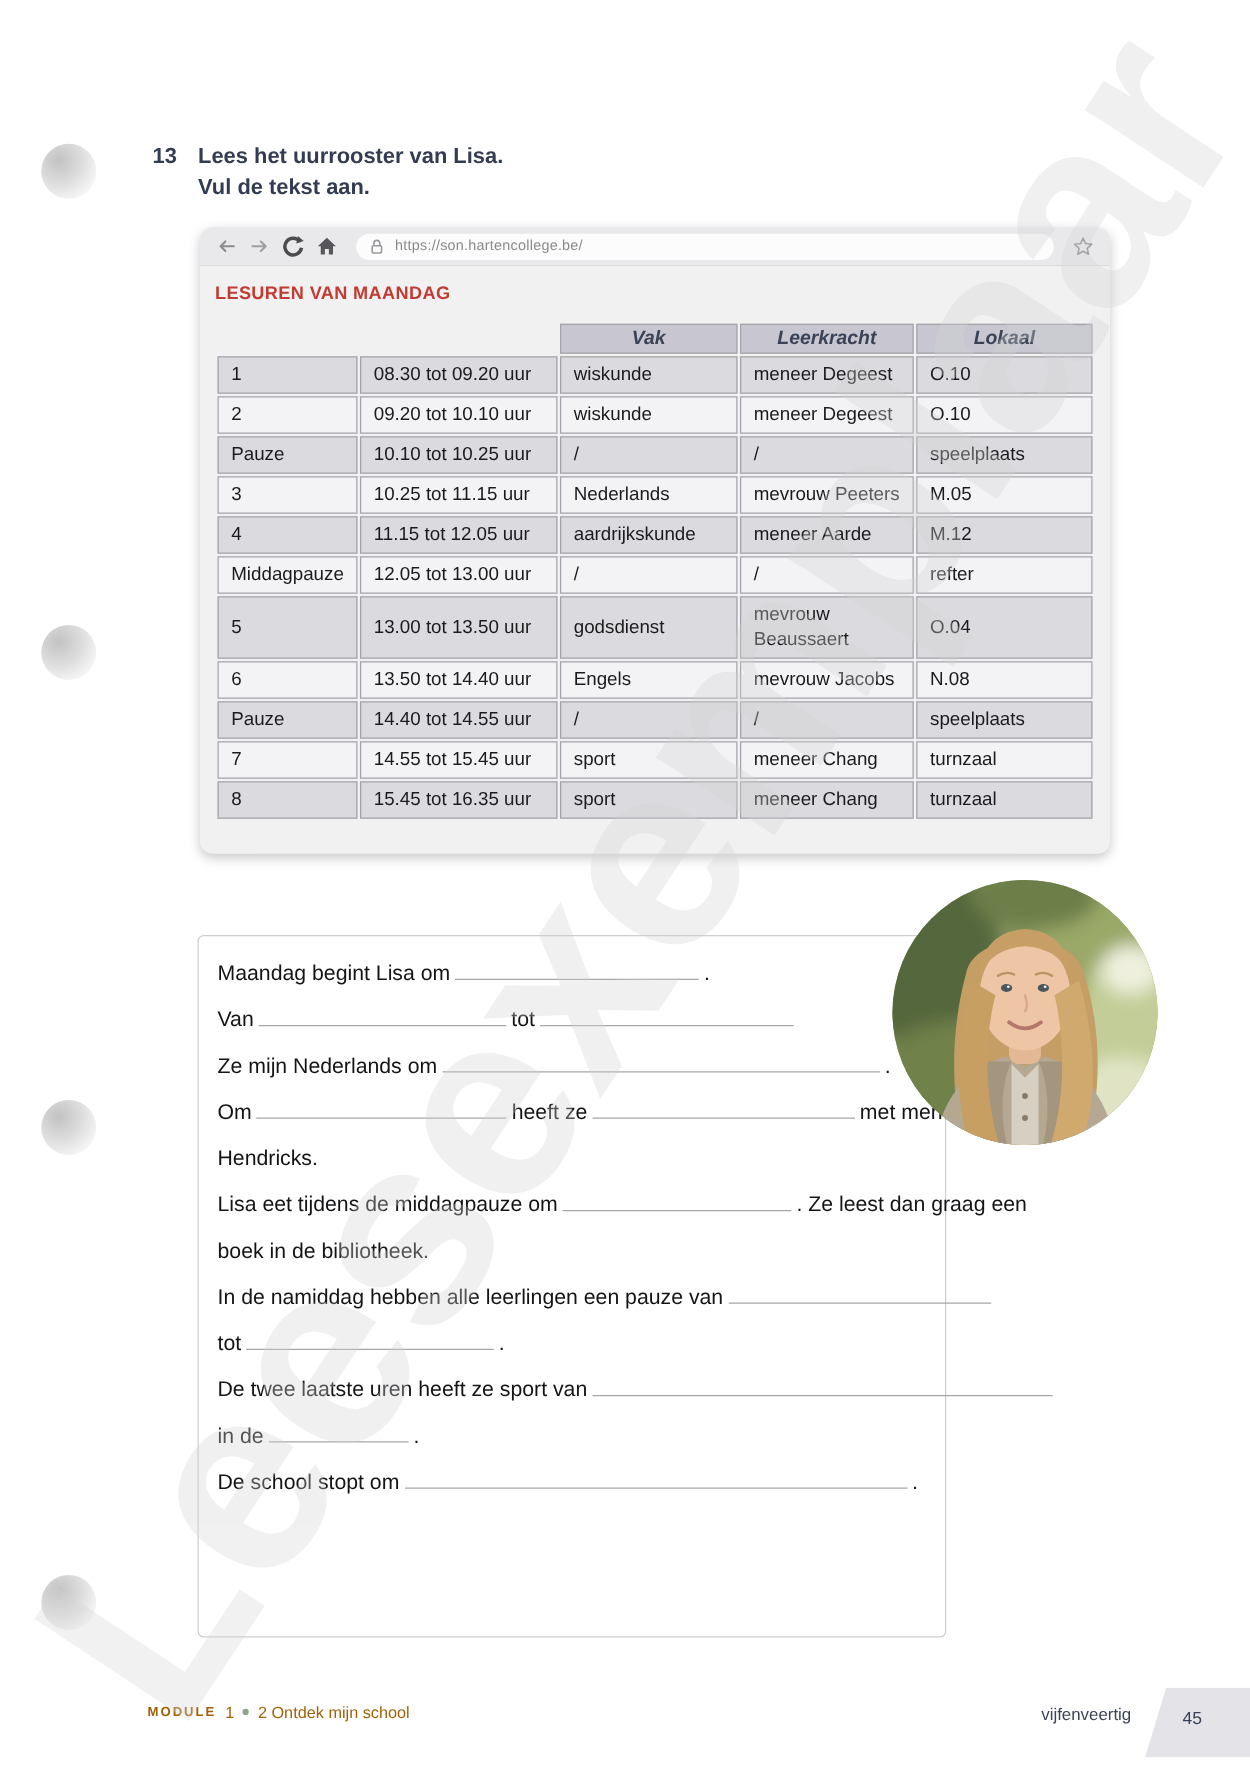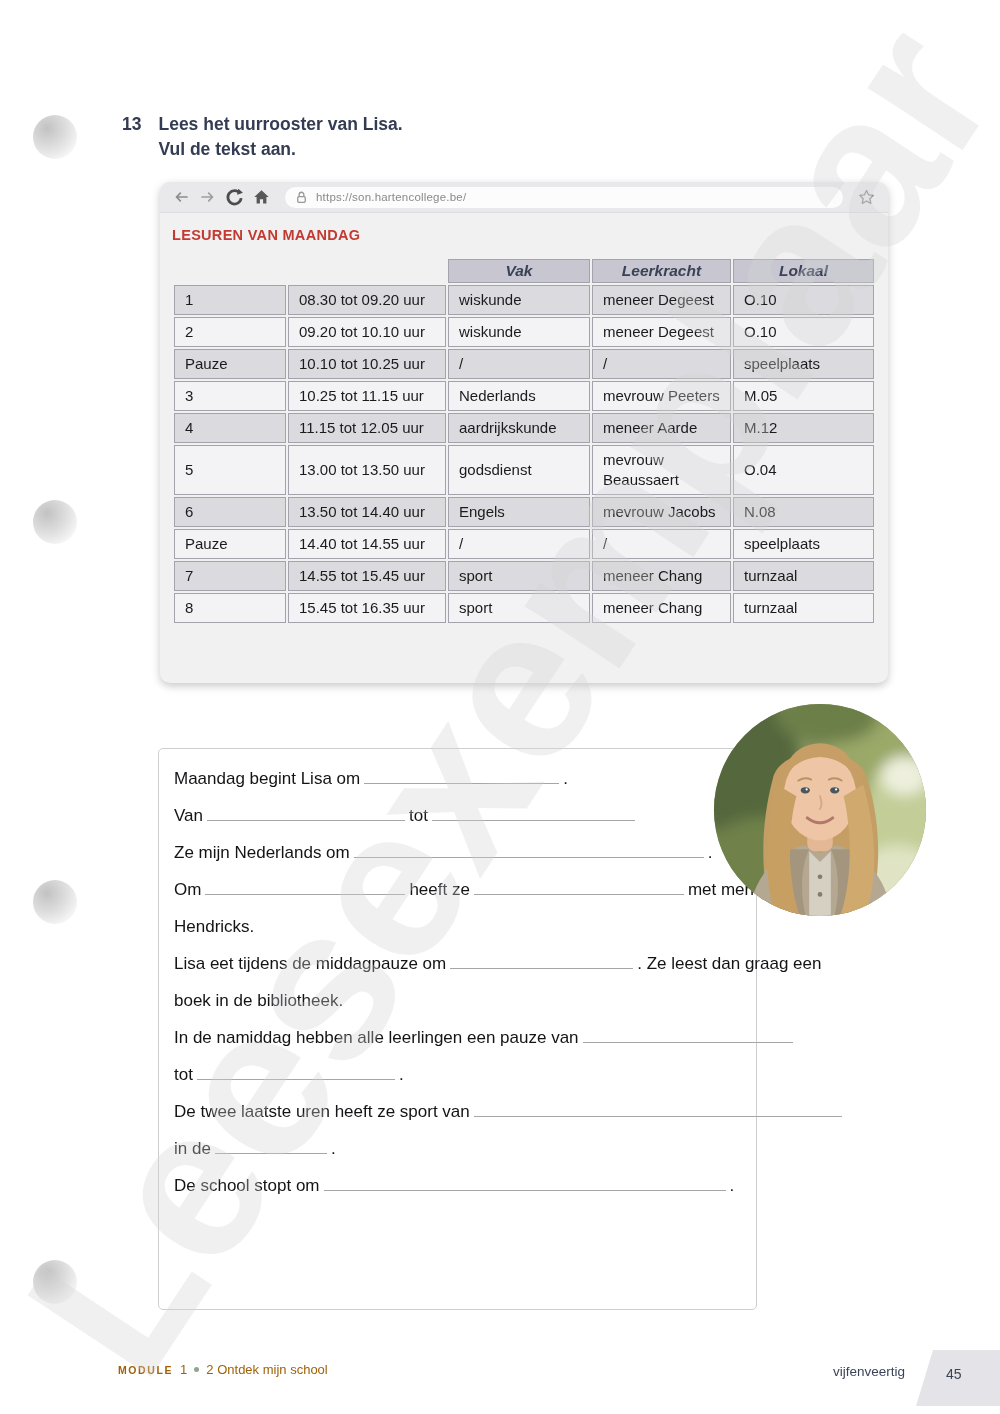--- a/index.html
+++ b/index.html
@@ -164,20 +164,27 @@
             <td>M.05</td>
           </tr>
           <tr>
             <td>4</td>
             <td>11.15 tot 12.05 uur</td>
             <td>aardrijkskunde</td>
             <td>meneer Aarde</td>
             <td>M.12</td>
           </tr>
           <tr>
+            <td>Middagpauze</td>
+            <td>12.05 tot 13.00 uur</td>
+            <td>/</td>
+            <td>/</td>
+            <td>refter</td>
+          </tr>
+          <tr>
             <td>5</td>
             <td>13.00 tot 13.50 uur</td>
             <td>godsdienst</td>
             <td>mevrouw Beaussaert</td>
             <td>O.04</td>
           </tr>
           <tr>
             <td>6</td>
             <td>13.50 tot 14.40 uur</td>
             <td>Engels</td>

